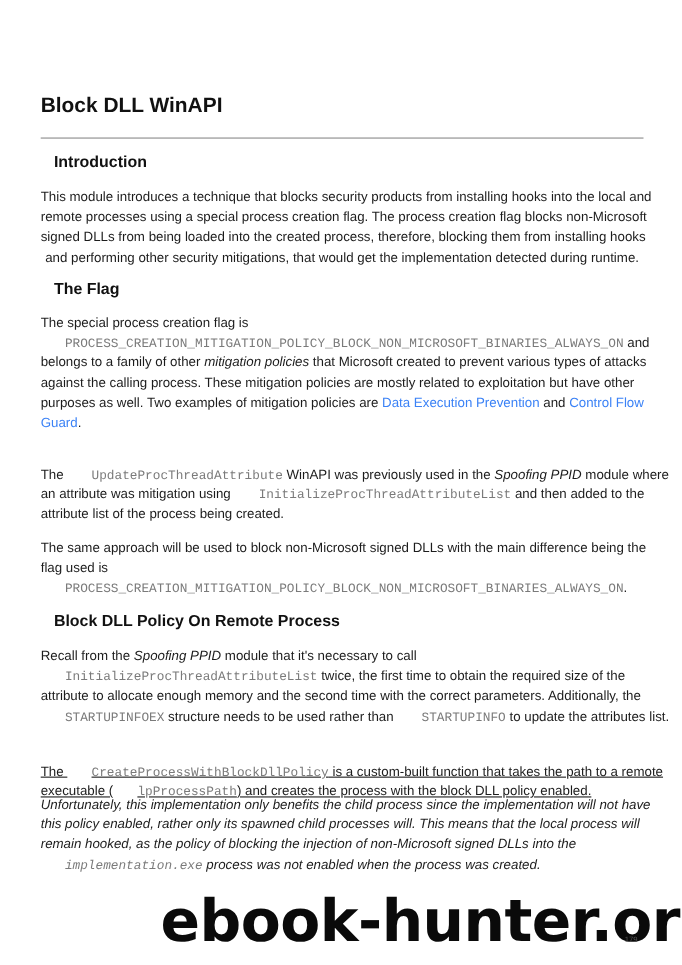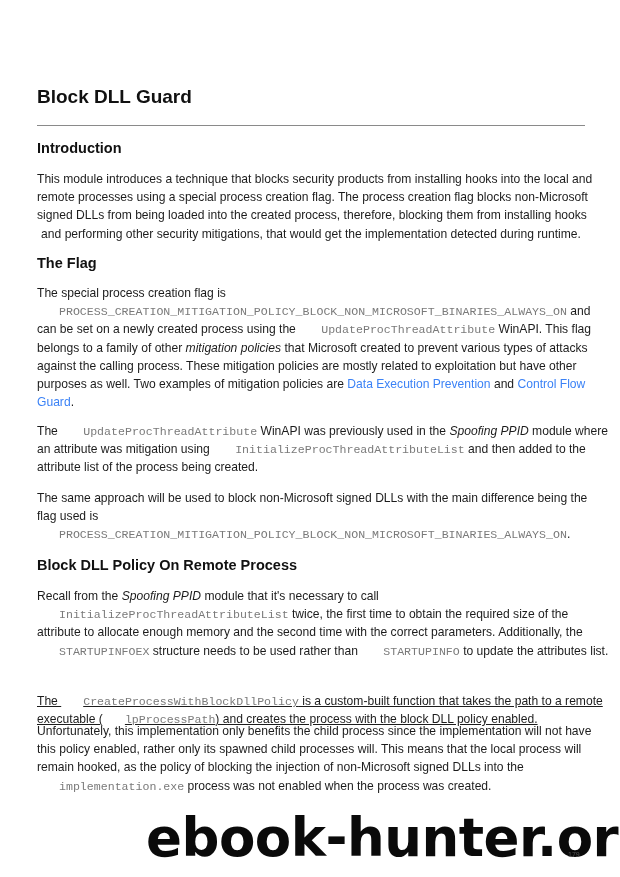--- a/index.html
+++ b/index.html
@@ -34,21 +34,21 @@
     .rule {
       position: absolute;
       top: 125px;
       left: 0;
       width: 548px;
       height: 0;
       border-top: 1px solid #8a8a8a;
     }
     .h2 {
       position: absolute;
-      left: 0;
+      left: 12px;
       margin: 0;
       font-size: 14.5px;
       font-weight: bold;
       color: #111;
       white-space: nowrap;
     }
     .para {
       position: absolute;
       left: 0;
       width: 548px;
@@ -86,36 +86,35 @@
       font-size: 7px;
       color: #555;
       font-family: "Liberation Sans", sans-serif;
     }
   </style>
 </head>
 <body>
 
 <div class="page">
 
-  <h1 class="title">Block DLL Guard</h1>
+  <h1 class="title">Block DLL WinAPI</h1>
   <div class="rule"></div>
 
   <h2 class="h2" style="top:140px;">Introduction</h2>
   <p class="para" style="top:170px;text-align:center;">
     <span class="line">This module introduces a technique that blocks security products from installing hooks into the local and</span>
     <span class="line">remote processes using a special process creation flag. The process creation flag blocks non-Microsoft</span>
     <span class="line">signed DLLs from being loaded into the created process, therefore, blocking them from installing hooks</span>
     <span class="line">and performing other security mitigations, that would get the implementation detected during runtime.</span>
   </p>
 
   <h2 class="h2" style="top:255px;">The Flag</h2>
   <p class="para" style="top:284px;">
     <span class="line">The special process creation flag is</span>
     <span class="line"><span class="code">PROCESS_CREATION_MITIGATION_POLICY_BLOCK_NON_MICROSOFT_BINARIES_ALWAYS_ON</span><span> and</span></span>
-    <span class="line"><span>can be set on a newly created process using the </span><span class="code">UpdateProcThreadAttribute</span><span> WinAPI. This flag</span></span>
     <span class="line"><span>belongs to a family of other </span><em>mitigation policies</em><span> that Microsoft created to prevent various types of attacks</span></span>
     <span class="line">against the calling process. These mitigation policies are mostly related to exploitation but have other</span>
     <span class="line"><span>purposes as well. Two examples of mitigation policies are </span><a class="link">Data Execution Prevention</a><span> and </span><a class="link">Control Flow</a></span>
     <span class="line"><a class="link">Guard</a><span>.</span></span>
   </p>
 
   <p class="para" style="top:422px;">
     <span class="line"><span>The </span><span class="code">UpdateProcThreadAttribute</span><span> WinAPI was previously used in the </span><em>Spoofing PPID</em><span> module where</span></span>
     <span class="line"><span>an attribute was mitigation using </span><span class="code">InitializeProcThreadAttributeList</span><span> and then added to the</span></span>
     <span class="line">attribute list of the process being created.</span>
@@ -133,21 +132,21 @@
     <span class="line"><span class="code">InitializeProcThreadAttributeList</span><span> twice, the first time to obtain the required size of the</span></span>
     <span class="line">attribute to allocate enough memory and the second time with the correct parameters. Additionally, the</span>
     <span class="line"><span class="code">STARTUPINFOEX</span><span> structure needs to be used rather than </span><span class="code">STARTUPINFO</span><span> to update the attributes list.</span></span>
   </p>
 
   <p class="para" style="top:692px;text-decoration:underline;">
     <span class="line"><span>The </span><span class="code">CreateProcessWithBlockDllPolicy</span><span> is a custom-built function that takes the path to a remote</span></span>
     <span class="line"><span>executable (</span><span class="code">lpProcessPath</span><span>) and creates the process with the block DLL policy enabled.</span></span>
   </p>
 
-  <p class="para" style="top:722px;">
+  <p class="para" style="top:722px;font-style:italic;">
     <span class="line">Unfortunately, this implementation only benefits the child process since the implementation will not have</span>
     <span class="line">this policy enabled, rather only its spawned child processes will. This means that the local process will</span>
     <span class="line">remain hooked, as the policy of blocking the injection of non-Microsoft signed DLLs into the</span>
     <span class="line"><span class="code">implementation.exe</span><span> process was not enabled when the process was created.</span></span>
   </p>
 
 </div>
 
 <div class="watermark">ebook-hunter.org</div>
 <div class="pagenum">179</div>

